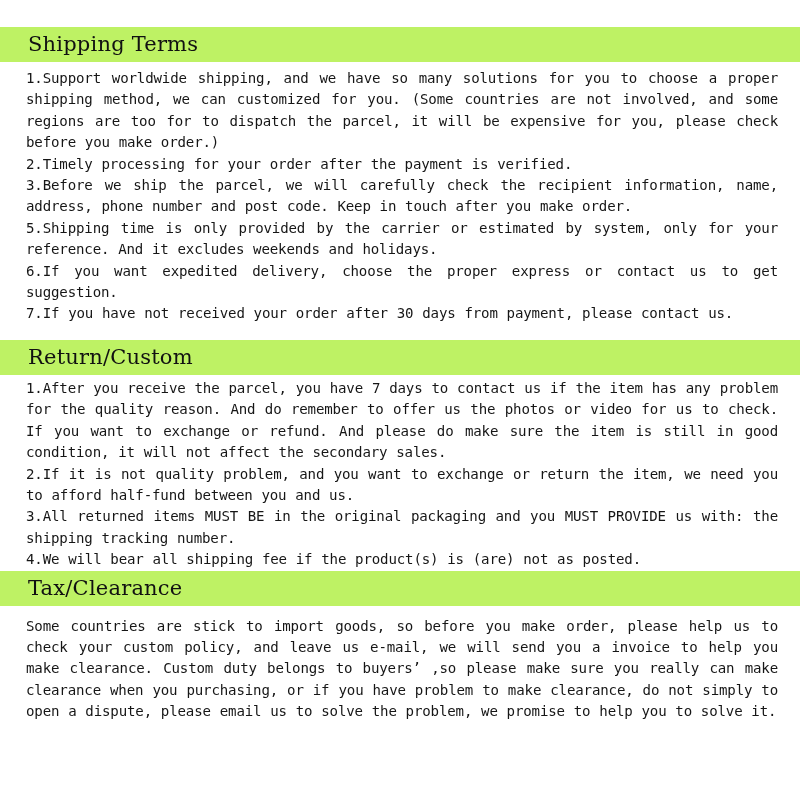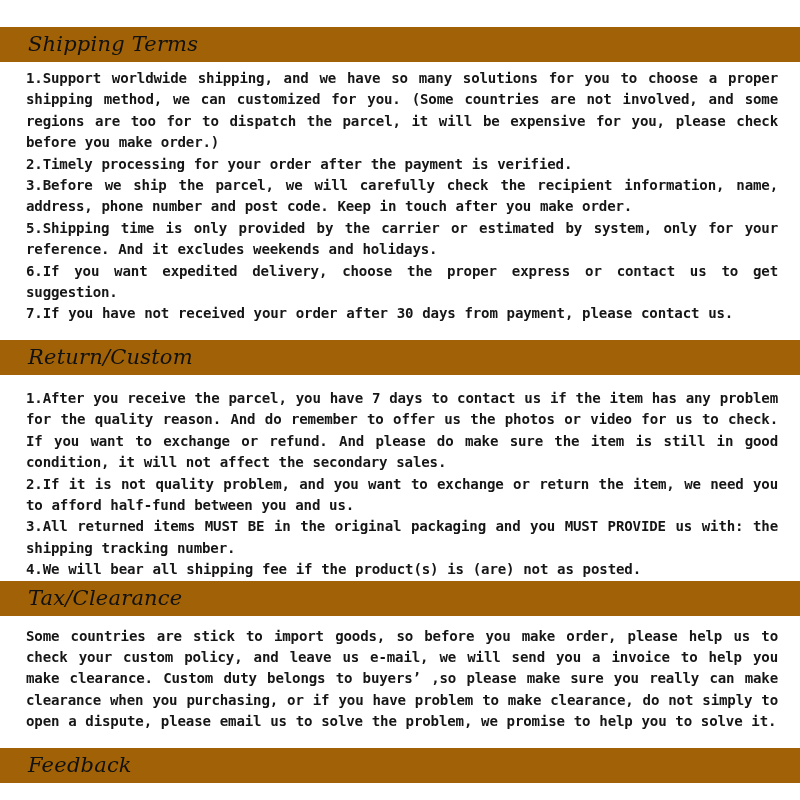--- a/index.html
+++ b/index.html
@@ -23,26 +23,25 @@
     padding-top: 27px;
   }
 
   .section {
     width: 100%;
   }
 
   .section-head {
     width: 100%;
     height: 35px;
-    background: #a16207;
+    background: #bef264;
     box-sizing: border-box;
     padding-left: 28px;
     display: flex;
     align-items: center;
-    font-style: italic;
   }
 
   .section-head .title {
     font-family: "DejaVu Serif", "Liberation Serif", serif;
     font-size: 21px;
     line-height: 21px;
     font-weight: 400;
     color: #111111;
     letter-spacing: 0.2px;
     white-space: nowrap;
@@ -57,26 +56,25 @@
     margin: 0;
     font-family: "DejaVu Sans Mono", "Liberation Mono", monospace;
     font-size: 14.1px;
     line-height: 21.4px;
     color: #161616;
     text-align: justify;
     text-justify: inter-word;
     letter-spacing: -0.15px;
     word-spacing: 0.5px;
     white-space: normal;
-    font-weight: bold;
   }
 
   
   .sec-shipping .section-body { padding-top: 6px; }
-  .sec-return   .section-body { padding-top: 13px; }
+  .sec-return   .section-body { padding-top: 3px; }
   .sec-tax      .section-body { padding-top: 10px; }
   .sec-feedback .section-body { padding-top: 11px; }
 
   .sec-return   { margin-top: 15px; }
   .sec-tax      { }
   .sec-feedback { margin-top: 15px; }
 </style>
 </head>
 <body>
 
@@ -102,22 +100,14 @@
 
   <section class="section sec-tax">
     <div class="section-head">
       <span class="title">Tax/Clearance</span>
     </div>
     <div class="section-body">
       <p>Some countries are stick to import goods, so before you make order, please help us to check your custom policy, and leave us e-mail, we will send you a invoice to help you make clearance. Custom duty belongs to buyers’ ,so please make sure you really can make clearance when you purchasing, or if you have problem to make clearance, do not simply to open a dispute, please email us to solve the problem, we promise to help you to solve it.</p>
     </div>
   </section>
 
-  <section class="section sec-feedback">
-    <div class="section-head">
-      <span class="title">Feedback</span>
-    </div>
-    <div class="section-body">
-      
-    </div>
-  </section>
 
 </div>
 
 </body></html>

